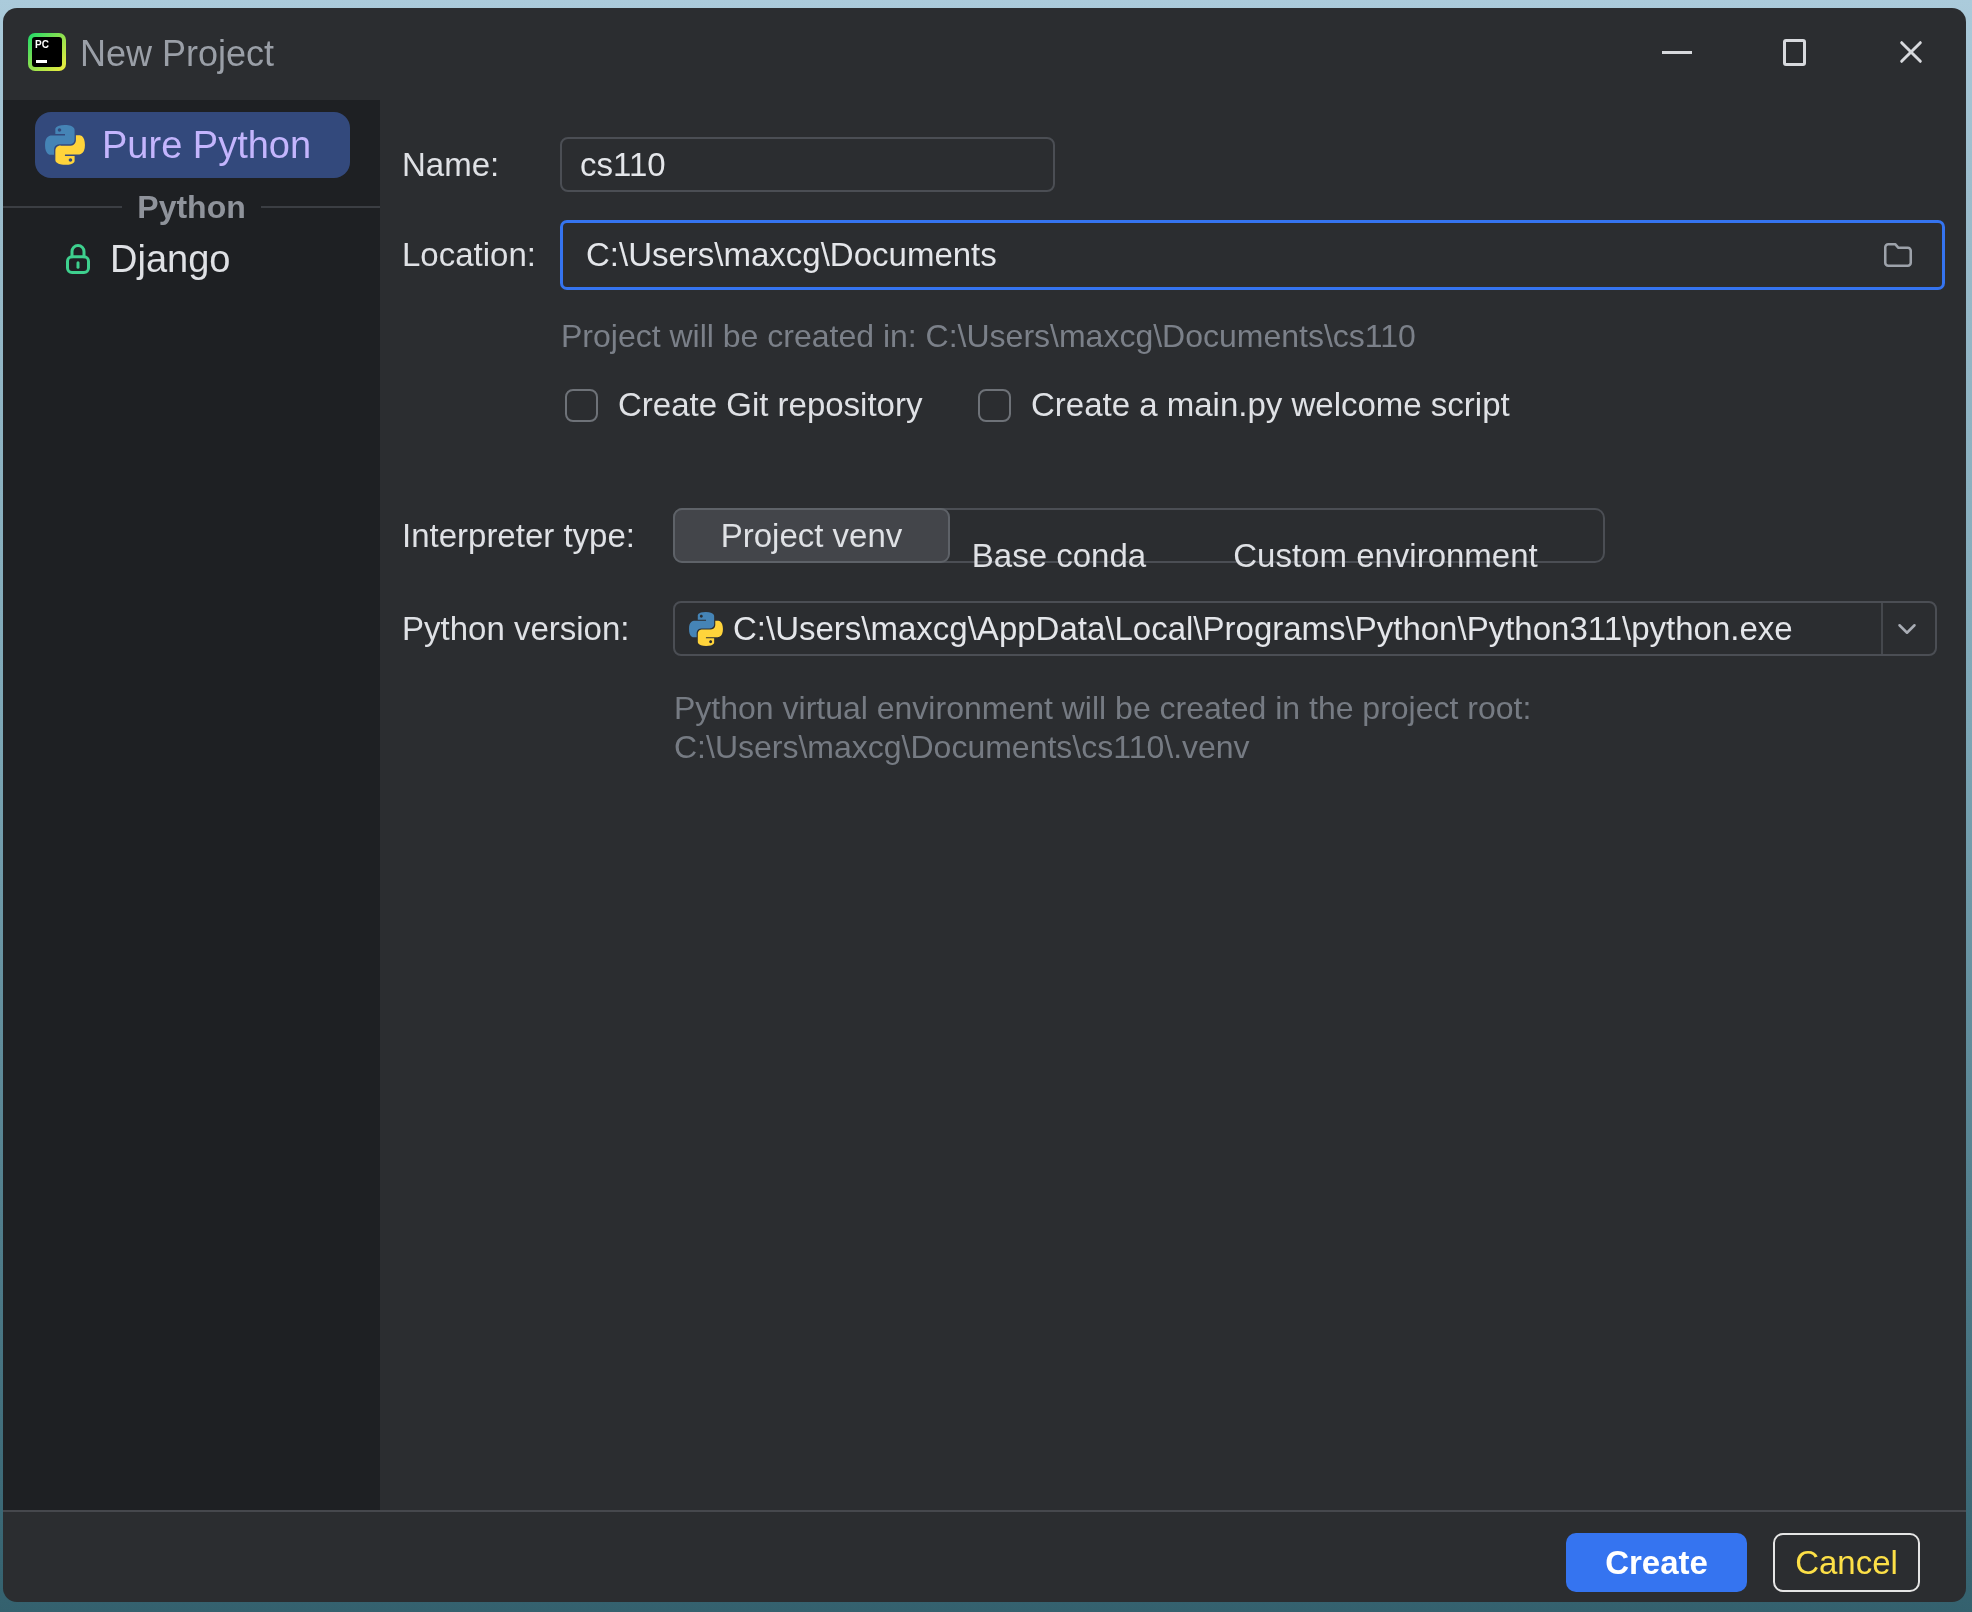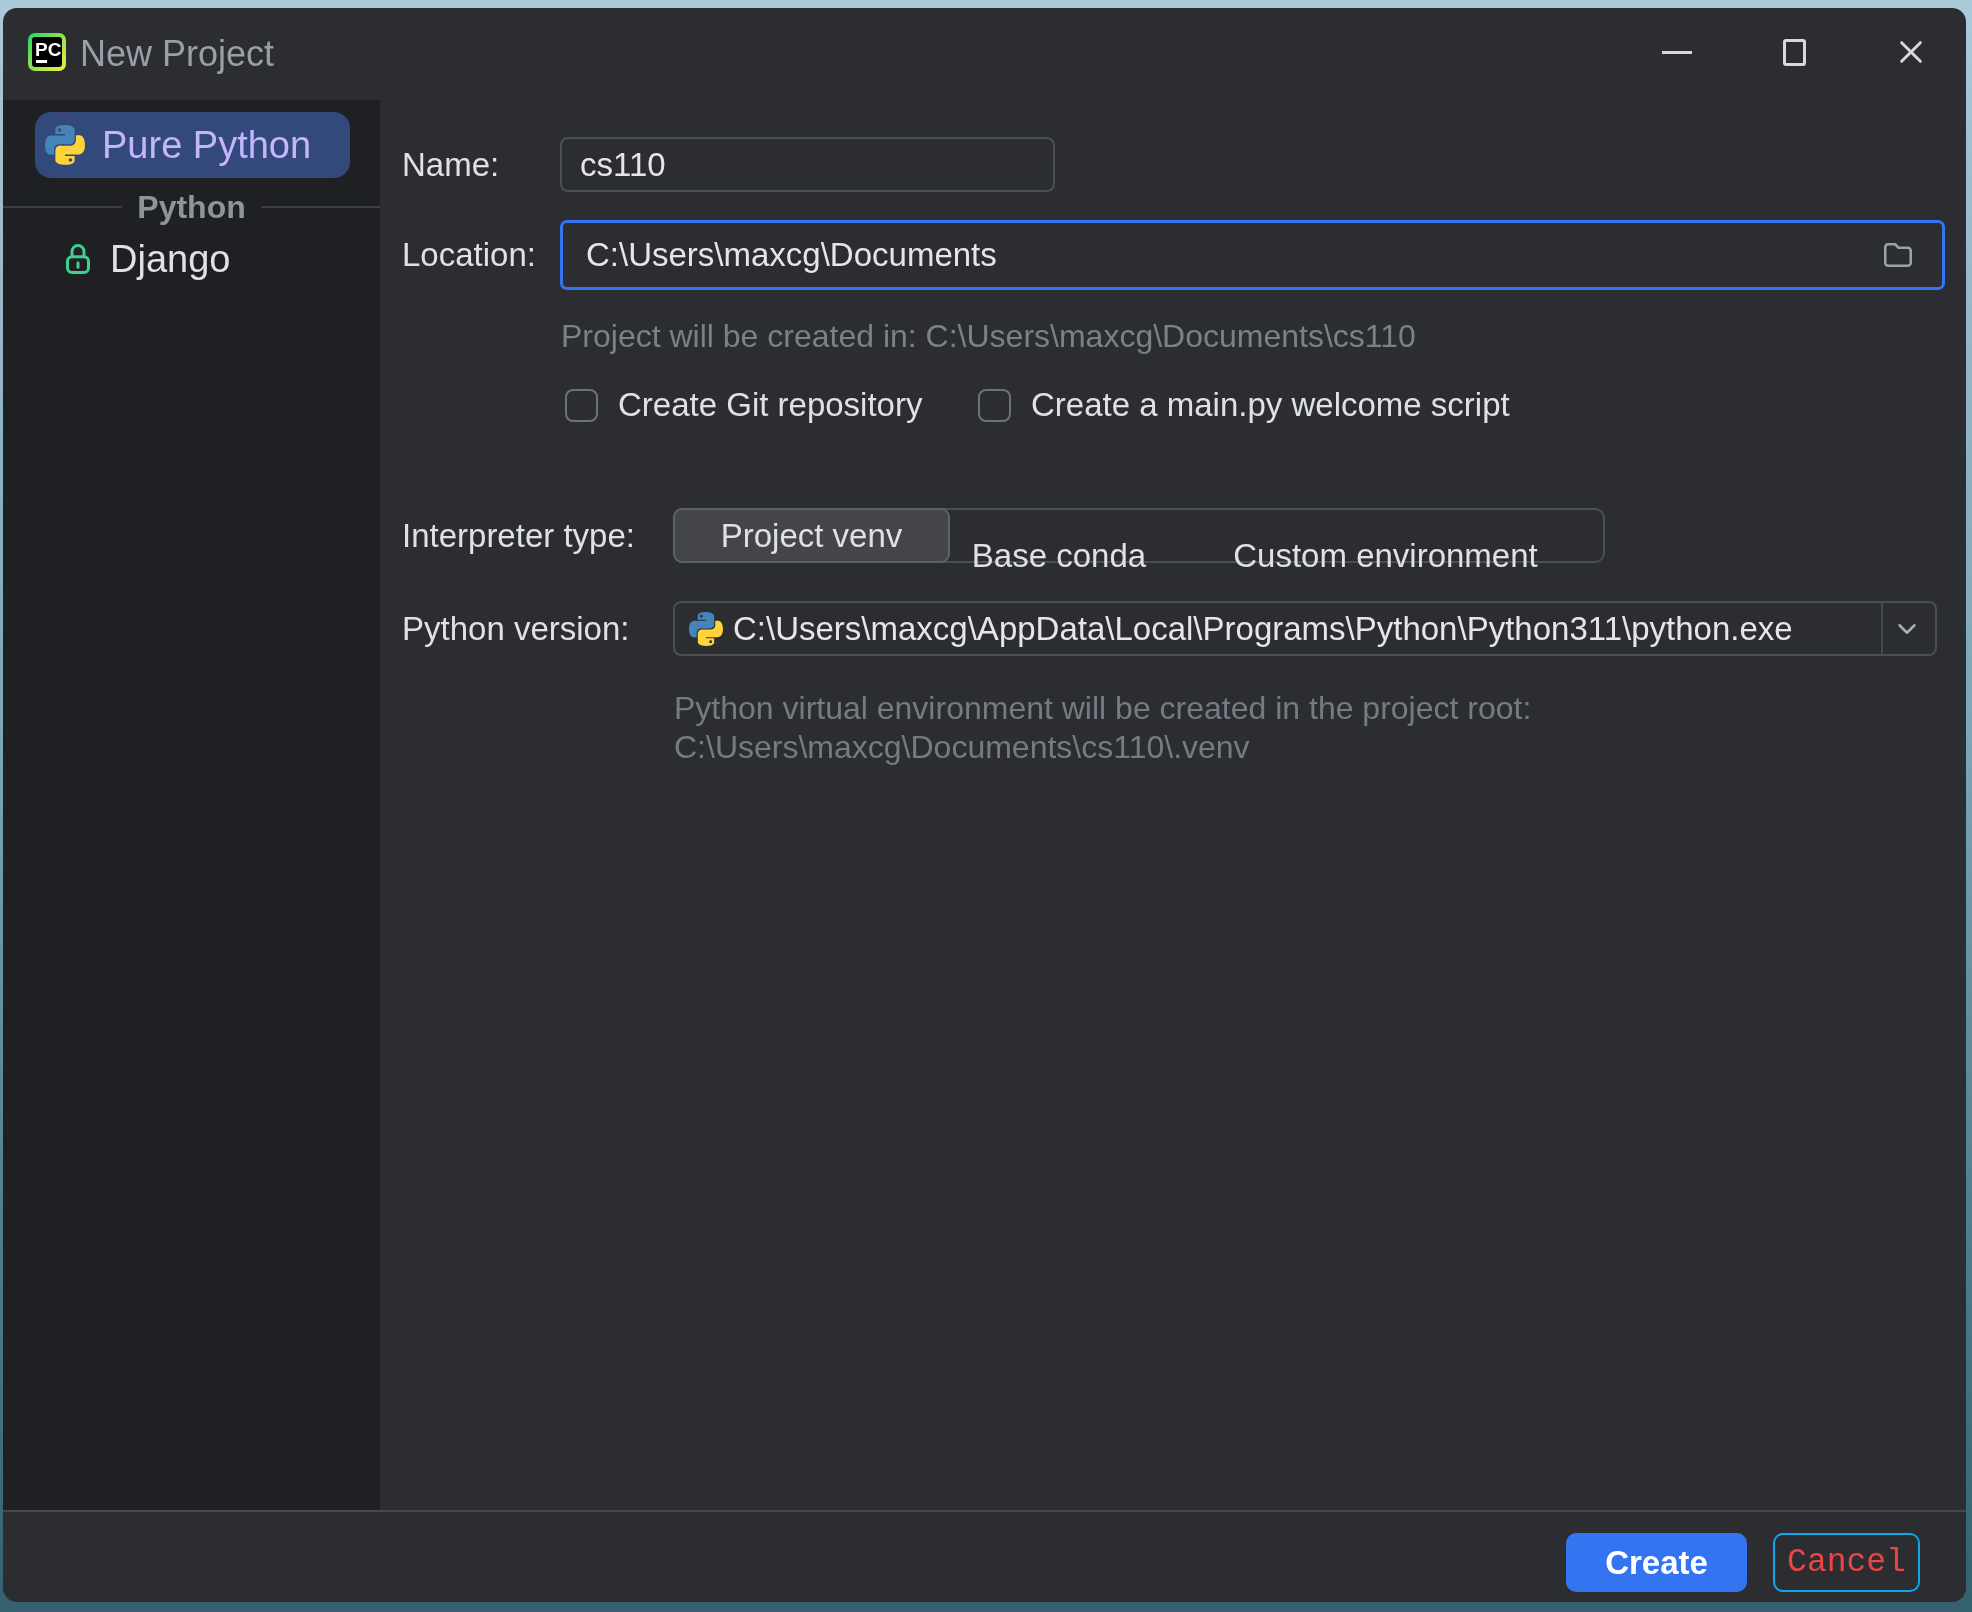--- a/index.html
+++ b/index.html
@@ -14,21 +14,21 @@
     background:#2b2d30; border-radius:14px; overflow:hidden;
   }
   
   .titlebar { position:absolute; left:0; top:0; width:100%; height:92px; }
   .app-icon {
     position:absolute; left:25px; top:25px; width:38px; height:38px; border-radius:7px;
     background:linear-gradient(135deg,#1bd96a 0%,#86e051 45%,#f4ee3c 100%);
     padding:4px;
   }
   .app-icon .inner { width:100%; height:100%; background:#000; border-radius:3px; position:relative; }
-  .app-icon .pc { position:absolute; left:3px; top:2px; color:#fff; font-size:19px; font-weight:bold; letter-spacing:0; }
+  .app-icon .pc { position:absolute; left:3px; top:2px; color:#fff; font-size:10px; font-weight:bold; letter-spacing:0; }
   .app-icon .dash { position:absolute; left:4px; bottom:4px; width:11px; height:3px; background:#fff; }
   .win-title { position:absolute; left:77px; top:0; height:92px; line-height:92px; font-size:36px; color:#9a9fa7; }
   .win-btn { position:absolute; top:20px; width:48px; height:48px; display:flex; align-items:center; justify-content:center; }
   .wb-min { left:1650px; } .wb-max { left:1767px; } .wb-close { left:1884px; }
   .glyph-min { width:30px; height:3px; background:#d7d9dd; }
   .glyph-max { width:23px; height:27px; border:3px solid #d7d9dd; border-radius:3px; }
   
   .sidebar { position:absolute; left:0; top:92px; width:377px; height:1410px; background:#1e2023; }
   .side-item-selected {
     position:absolute; left:32px; top:12px; width:315px; height:66px; border-radius:16px;
@@ -81,22 +81,22 @@
   .venv-note { position:absolute; left:671px; top:681px; font-size:32px; line-height:39px; color:#767b83; }
   
   .footer { position:absolute; left:0; top:1502px; width:100%; height:92px; border-top:2px solid #46484d; }
   .btn-create {
     position:absolute; left:1563px; top:21px; width:181px; height:59px; border-radius:10px;
     background:#3574f0; color:#ffffff; font-size:33px; font-weight:600; border:none;
     display:flex; align-items:center; justify-content:center; font-family:"Liberation Sans",sans-serif;
   }
   .btn-cancel {
     position:absolute; left:1770px; top:21px; width:147px; height:59px; border-radius:10px;
-    background:transparent; color:#ef4444; font-size:33px; border:2px solid #0ea5e9;
-    display:flex; align-items:center; justify-content:center; font-family:Liberation Mono, monospace;
+    background:transparent; color:#fde047; font-size:33px; border:2px solid #e5e5e5;
+    display:flex; align-items:center; justify-content:center; font-family:Liberation Sans, sans-serif;
   }
 </style>
 </head>
 <body>
 
 <div class="dialog">
 
   <div class="titlebar">
     <div class="app-icon">
       <div class="inner">

